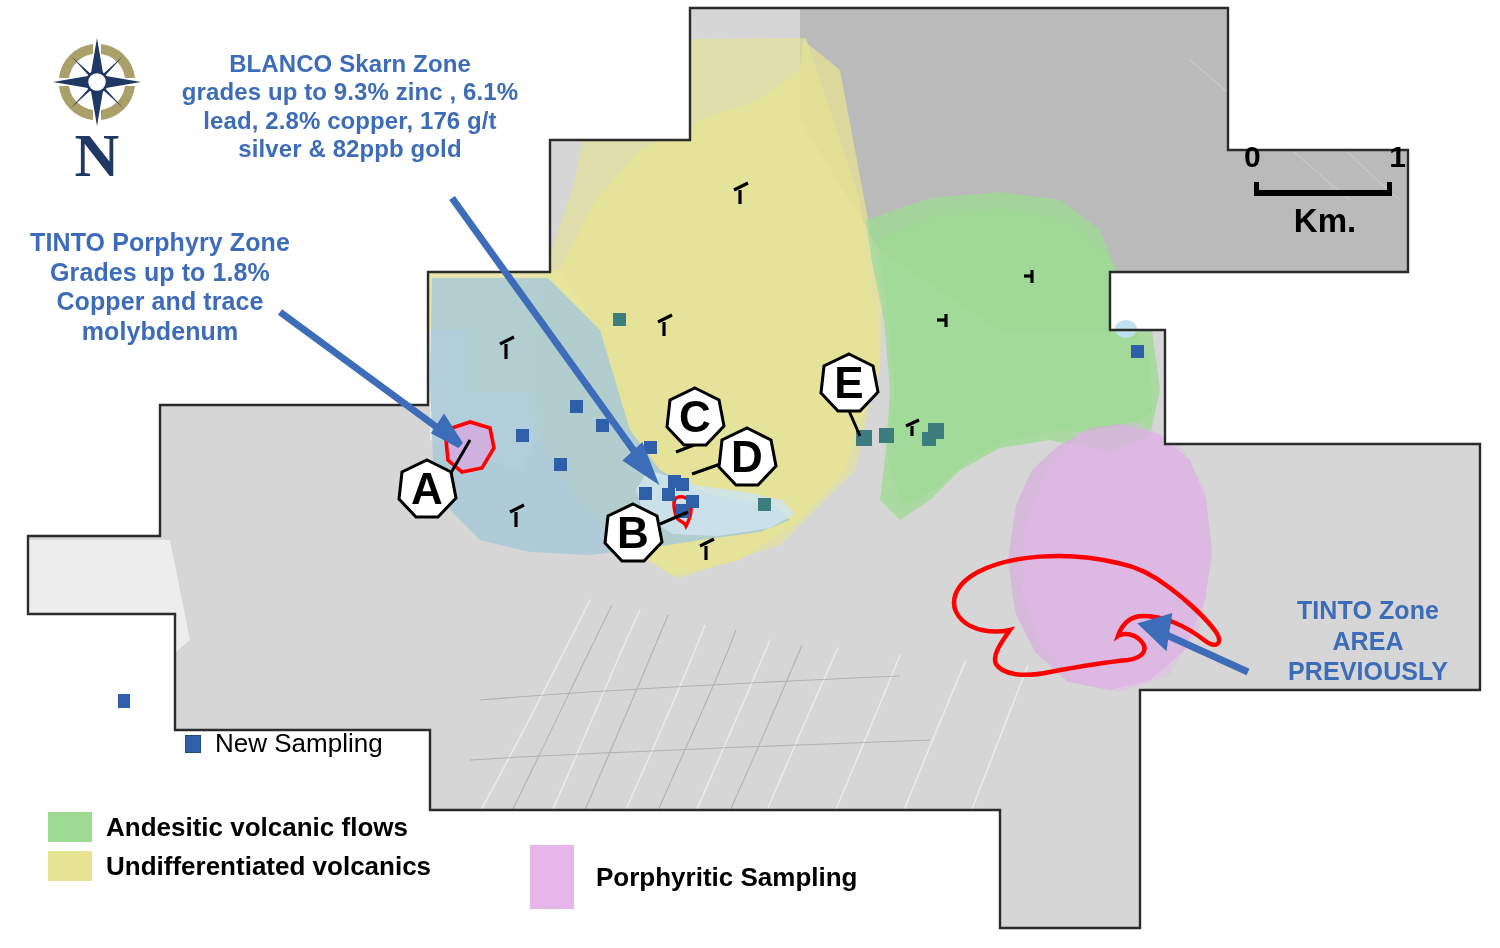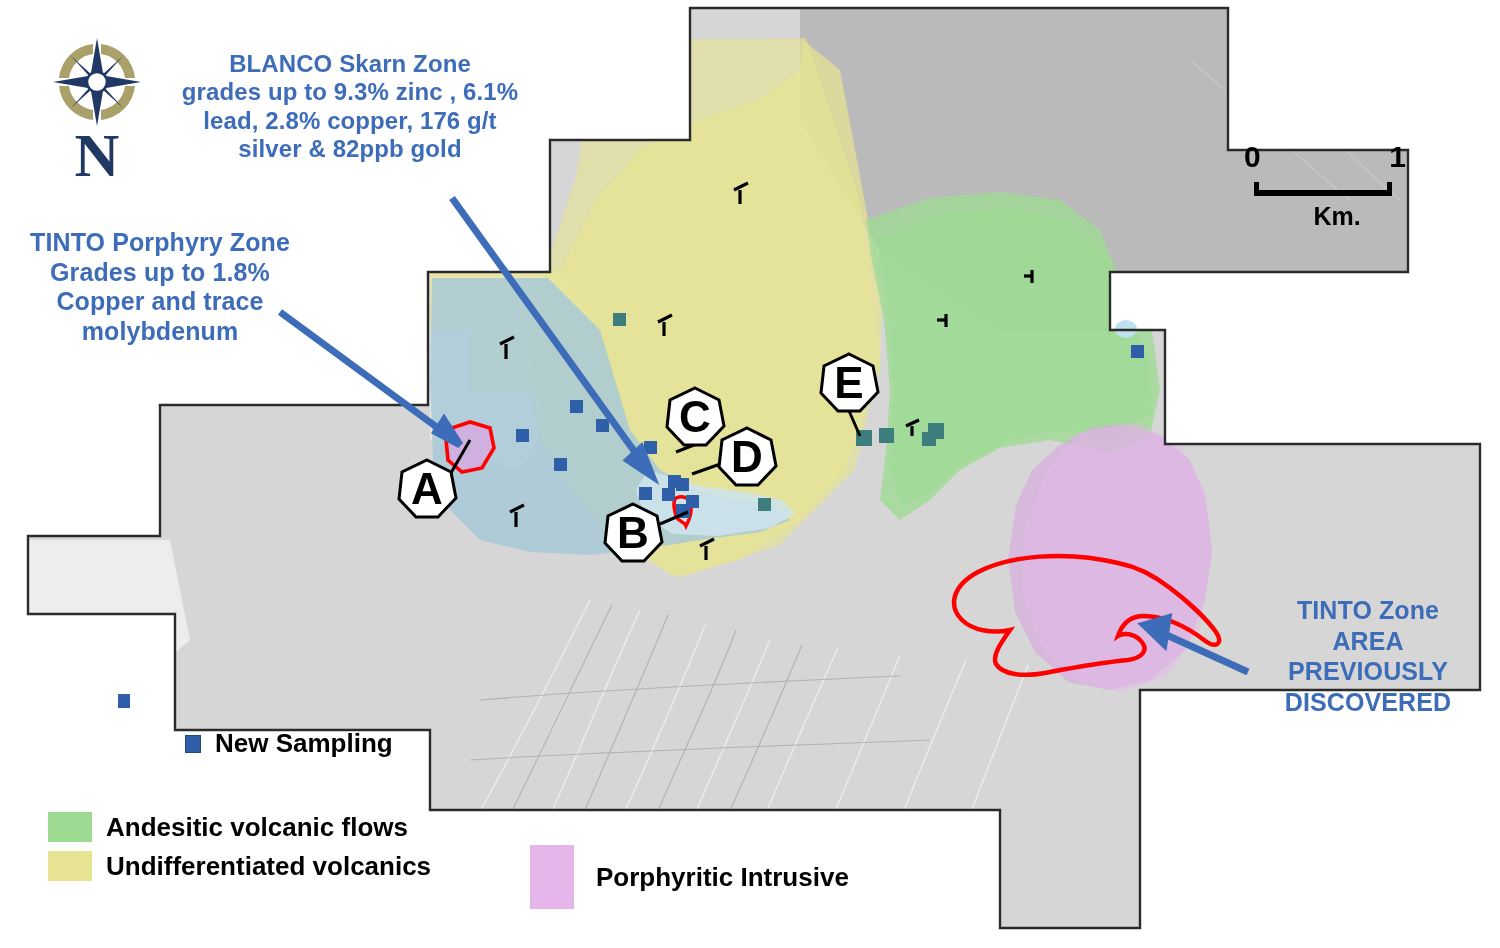--- a/index.html
+++ b/index.html
@@ -25,28 +25,28 @@
         line-height:1;}
 
   
   #scalebar{position:absolute;left:1240px;top:140px;width:170px;height:110px;}
   #scalebar .sb-nums{position:relative;height:34px;}
   #scalebar .sb-0{position:absolute;left:4px;top:0;font-size:30px;font-weight:bold;color:#000;}
   #scalebar .sb-1{position:absolute;right:4px;top:0;font-size:30px;font-weight:bold;color:#000;}
   #scalebar .sb-bar{position:absolute;left:14px;top:42px;width:138px;height:14px;
         border-left:5px solid #000;border-right:5px solid #000;border-bottom:6px solid #000;
         box-sizing:border-box;}
-  #scalebar .sb-unit{position:absolute;left:12px;top:62px;width:170px;text-align:center;
-        font-size:25px;font-weight:bold;color:#000;}
+  #scalebar .sb-unit{position:absolute;left:0;top:62px;width:170px;text-align:center;
+        font-size:33px;font-weight:bold;color:#000;}
 
   
   #legend-sampling{position:absolute;left:185px;top:728px;display:flex;align-items:center;gap:14px;}
   #legend-sampling .swatch{width:16px;height:18px;background:#2f5fa8;
         box-shadow:inset 0 0 0 1px #24487f;}
-  #legend-sampling .lbl{font-size:26px;font-weight:bold;color:#000;white-space:nowrap;
+  #legend-sampling .lbl{font-size:26px;font-weight:normal;color:#000;white-space:nowrap;
         font-family:"Liberation Sans",sans-serif;}
 
   #legend-units{position:absolute;left:48px;top:812px;}
   .lu-row{display:flex;gap:14px;margin-bottom:5px;height:34px;}
   .lu-sw{width:44px;height:30px;flex:0 0 auto;}
   .lu-lbl{font-size:26px;font-weight:bold;color:#000;white-space:nowrap;}
 
   #legend-intrusive{position:absolute;left:530px;top:845px;display:flex;align-items:center;gap:22px;}
   #legend-intrusive .lu-sw{width:44px;height:64px;}
   #legend-intrusive .lu-lbl{font-size:26px;font-weight:bold;color:#000;white-space:nowrap;}
@@ -309,21 +309,20 @@
     <div>TINTO Porphyry Zone</div>
     <div>Grades up to 1.8%</div>
     <div>Copper and trace</div>
     <div>molybdenum</div>
   </div>
 
   <div class="anno" id="anno-rose">
     <div>TINTO Zone</div>
     <div>AREA</div>
     <div>PREVIOUSLY</div>
-    <div>DISCOVERED</div>
   </div>
 
   <svg class="sat-svg" viewBox="0 0 1500 948" preserveAspectRatio="none" style="pointer-events:none">
     <g stroke="#000" stroke-width="3" fill="none">
       <line x1="448" y1="478" x2="470" y2="440"></line>
       <line x1="660" y1="524" x2="688" y2="512"></line>
       <line x1="712" y1="438" x2="676" y2="452"></line>
       <line x1="726" y1="462" x2="692" y2="474"></line>
       <line x1="846" y1="404" x2="860" y2="436"></line>
     </g>
@@ -375,16 +374,16 @@
       <span class="lu-lbl">Andesitic volcanic flows</span>
     </div>
     <div class="lu-row">
       <span class="lu-sw" style="background:#e6e392"></span>
       <span class="lu-lbl">Undifferentiated volcanics</span>
     </div>
   </div>
 
   <div id="legend-intrusive">
     <span class="lu-sw" style="background:#e6b6ea"></span>
-    <span class="lu-lbl">Porphyritic Intrusive</span>
+    <span class="lu-lbl">Porphyritic Sampling</span>
   </div>
 
 </div>
 
 </body></html>

